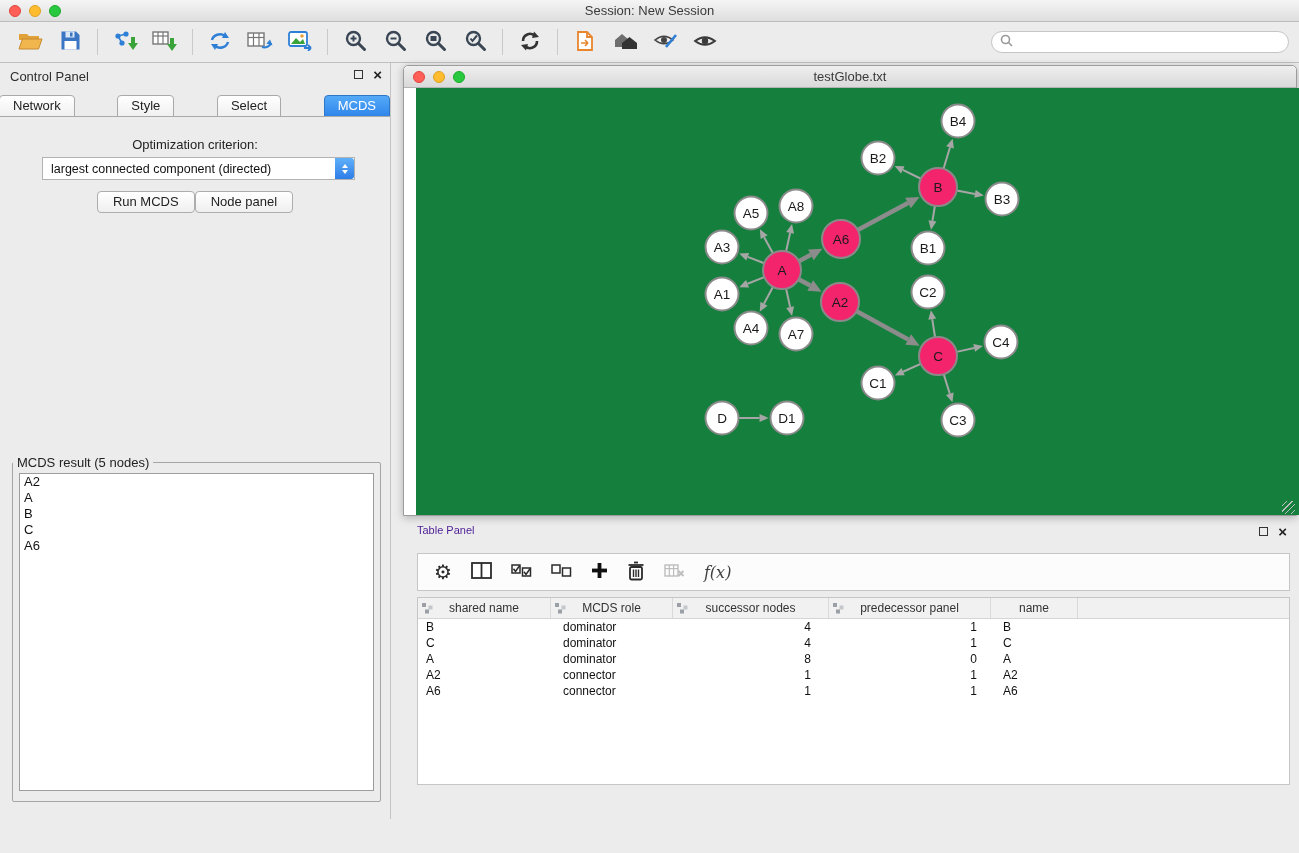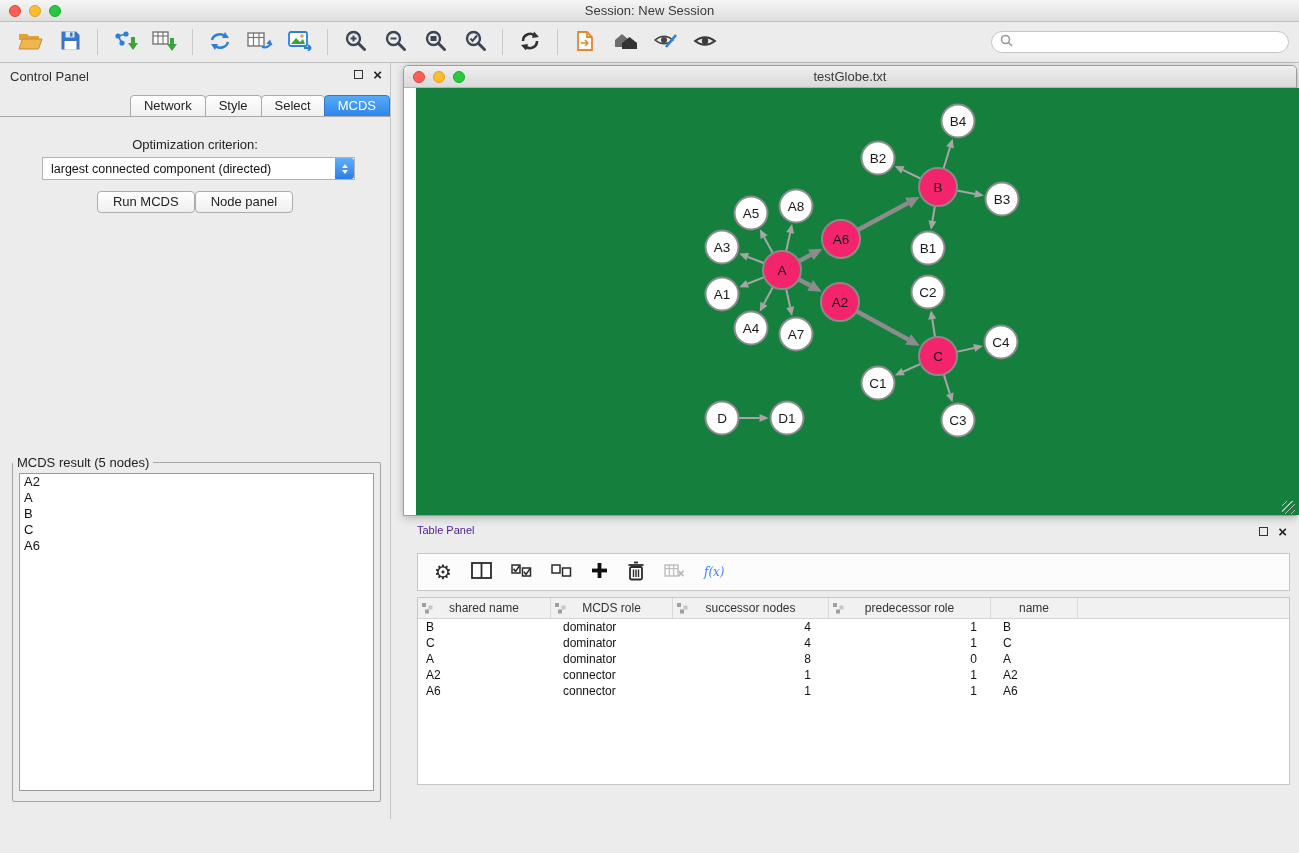--- a/index.html
+++ b/index.html
@@ -23,21 +23,21 @@
   .search-box{margin-left:auto;width:298px;height:22px;border:1px solid #c6c6c6;border-radius:12px;background:#fff;display:flex;align-items:center;padding:0 8px;gap:5px}
   .search-box input{border:none;outline:none;flex:1;font-size:12px;background:transparent;font-family:"Liberation Sans",sans-serif}
 
   
   .control-panel{position:absolute;left:0;top:63px;width:391px;height:756px;background:#ececec;border-right:1px solid #c4c4c4}
   .panel-header{position:relative;height:28px;line-height:28px;padding-left:10px;font-size:13px;color:#2f2f2f}
   .panel-icons{position:absolute;right:8px;top:7px;display:flex;gap:10px;align-items:center}
   .float-icon{width:9px;height:9px;border:1.5px solid #333}
   .close-x{font-size:15px;font-weight:bold;color:#222;line-height:9px;cursor:pointer}
 
-  .tab-strip{display:flex;justify-content:flex-end}
+  .tab-strip{display:flex;justify-content:space-between}
   .cp-tabs{position:absolute;left:0;top:32px;width:100%}
   .tab{height:22px;line-height:20px;padding:0 13px;background:linear-gradient(#ffffff,#f0f0f0);border:1px solid #a9a9a9;margin-left:-1px;font-size:13px;color:#222;border-radius:4px 4px 0 0;cursor:pointer}
   .tab.active{background:linear-gradient(#55aaf8,#2f86ea);border-color:#2f78c8;color:#fff}
   .tab-divider{position:absolute;left:0;top:53px;width:100%;height:1px;background:#a9a9a9}
 
   .opt-label{position:absolute;left:0;top:74px;width:100%;text-align:center;font-size:13px;color:#222}
   .dropdown{position:absolute;left:42px;top:94px;width:313px;height:23px;background:#fff;border:1px solid #b2b2b2;border-radius:0;display:flex;align-items:center;cursor:pointer}
   .dropdown .dd-text{flex:1;padding-left:8px;font-size:12.5px;color:#111;white-space:nowrap;overflow:hidden}
   .dd-stepper{width:19px;height:21px;border-radius:0 3px 3px 0;background:linear-gradient(#5fb0f9,#2e7de8);display:flex;flex-direction:column;align-items:center;justify-content:center;gap:2px}
   .dd-stepper .tri{width:0;height:0;border-left:3.5px solid transparent;border-right:3.5px solid transparent}
@@ -57,21 +57,21 @@
   .nw-titlebar{position:relative;height:22px;background:linear-gradient(#efefef,#d9d9d9);border-bottom:1px solid #b4b4b4;border-radius:5px 5px 0 0}
   .nw-canvas{position:absolute;left:12px;top:22px;width:1008px;height:427px;background:#15803d;overflow:hidden}
   .nw-grip{position:absolute;right:1px;bottom:1px;width:13px;height:13px;background:repeating-linear-gradient(135deg,transparent 0 3px,#bdbdbd 3px 4px)}
 
   
   .tp-header-text{position:absolute;left:417px;top:524px;font-size:11px;color:#4c1d95}
   .tp-icons{position:absolute;right:12px;top:527px;display:flex;gap:10px;align-items:center}
   .tp-toolbar{position:absolute;left:417px;top:553px;width:873px;height:38px;background:#fcfcfc;border:1px solid #c6c6c6;display:flex;align-items:center;gap:19px;padding-left:16px}
   .tp-tool{display:flex;align-items:center;justify-content:center;background:none;border:none;cursor:pointer}
   .gear-glyph{font-size:20px;color:#2b2b2b;line-height:20px}
-  .fx-label{font-family:"DejaVu Serif",serif;font-style:italic;font-size:12px;color:#3b82f6}
+  .fx-label{font-family:"DejaVu Serif",serif;font-style:italic;font-size:16px;color:#404040}
 
   .tp-table{position:absolute;left:417px;top:597px;width:873px;height:188px;background:#fff;border:1px solid #c6c6c6;overflow:hidden}
   .thead{display:flex;height:21px;background:#f1f1f1;border-bottom:1px solid #d5d5d5}
   .th{position:relative;border-right:1px solid #d9d9d9;font-size:12px;color:#333;display:flex;align-items:center;justify-content:center}
   .th .th-icon{position:absolute;left:4px;top:5px}
   .trow{display:flex;height:16px}
   .tcell{font-size:12px;line-height:16px;color:#111;white-space:nowrap;overflow:hidden}
   .c-shared{width:133px;padding-left:8px}
   .c-role{width:122px;padding-left:12px}
   .c-succ{width:156px;text-align:right;padding-right:18px}
@@ -461,21 +461,21 @@
               <rect x="3" y="6.5" width="4" height="4" fill="#9aa0a6"></rect>
             </svg></span>
         <span>successor nodes</span>
       </div>
       <div class="th" style="width:162px">
         <span class="th-icon"><svg width="11" height="11" viewBox="0 0 11 11">
               <rect x="0" y="0" width="4" height="4" fill="#9aa0a6"></rect>
               <rect x="6.5" y="2.5" width="4" height="4" fill="#c3c7cb"></rect>
               <rect x="3" y="6.5" width="4" height="4" fill="#9aa0a6"></rect>
             </svg></span>
-        <span>predecessor role</span>
+        <span>predecessor panel</span>
       </div>
       <div class="th" style="width:87px">
         <span>name</span>
       </div>
       <div class="th" style="flex:1;border-right:none"></div>
     </div>
     <div id="table-rows">
         <div class="trow">
           <div class="tcell c-shared">B</div>
           <div class="tcell c-role">dominator</div>

